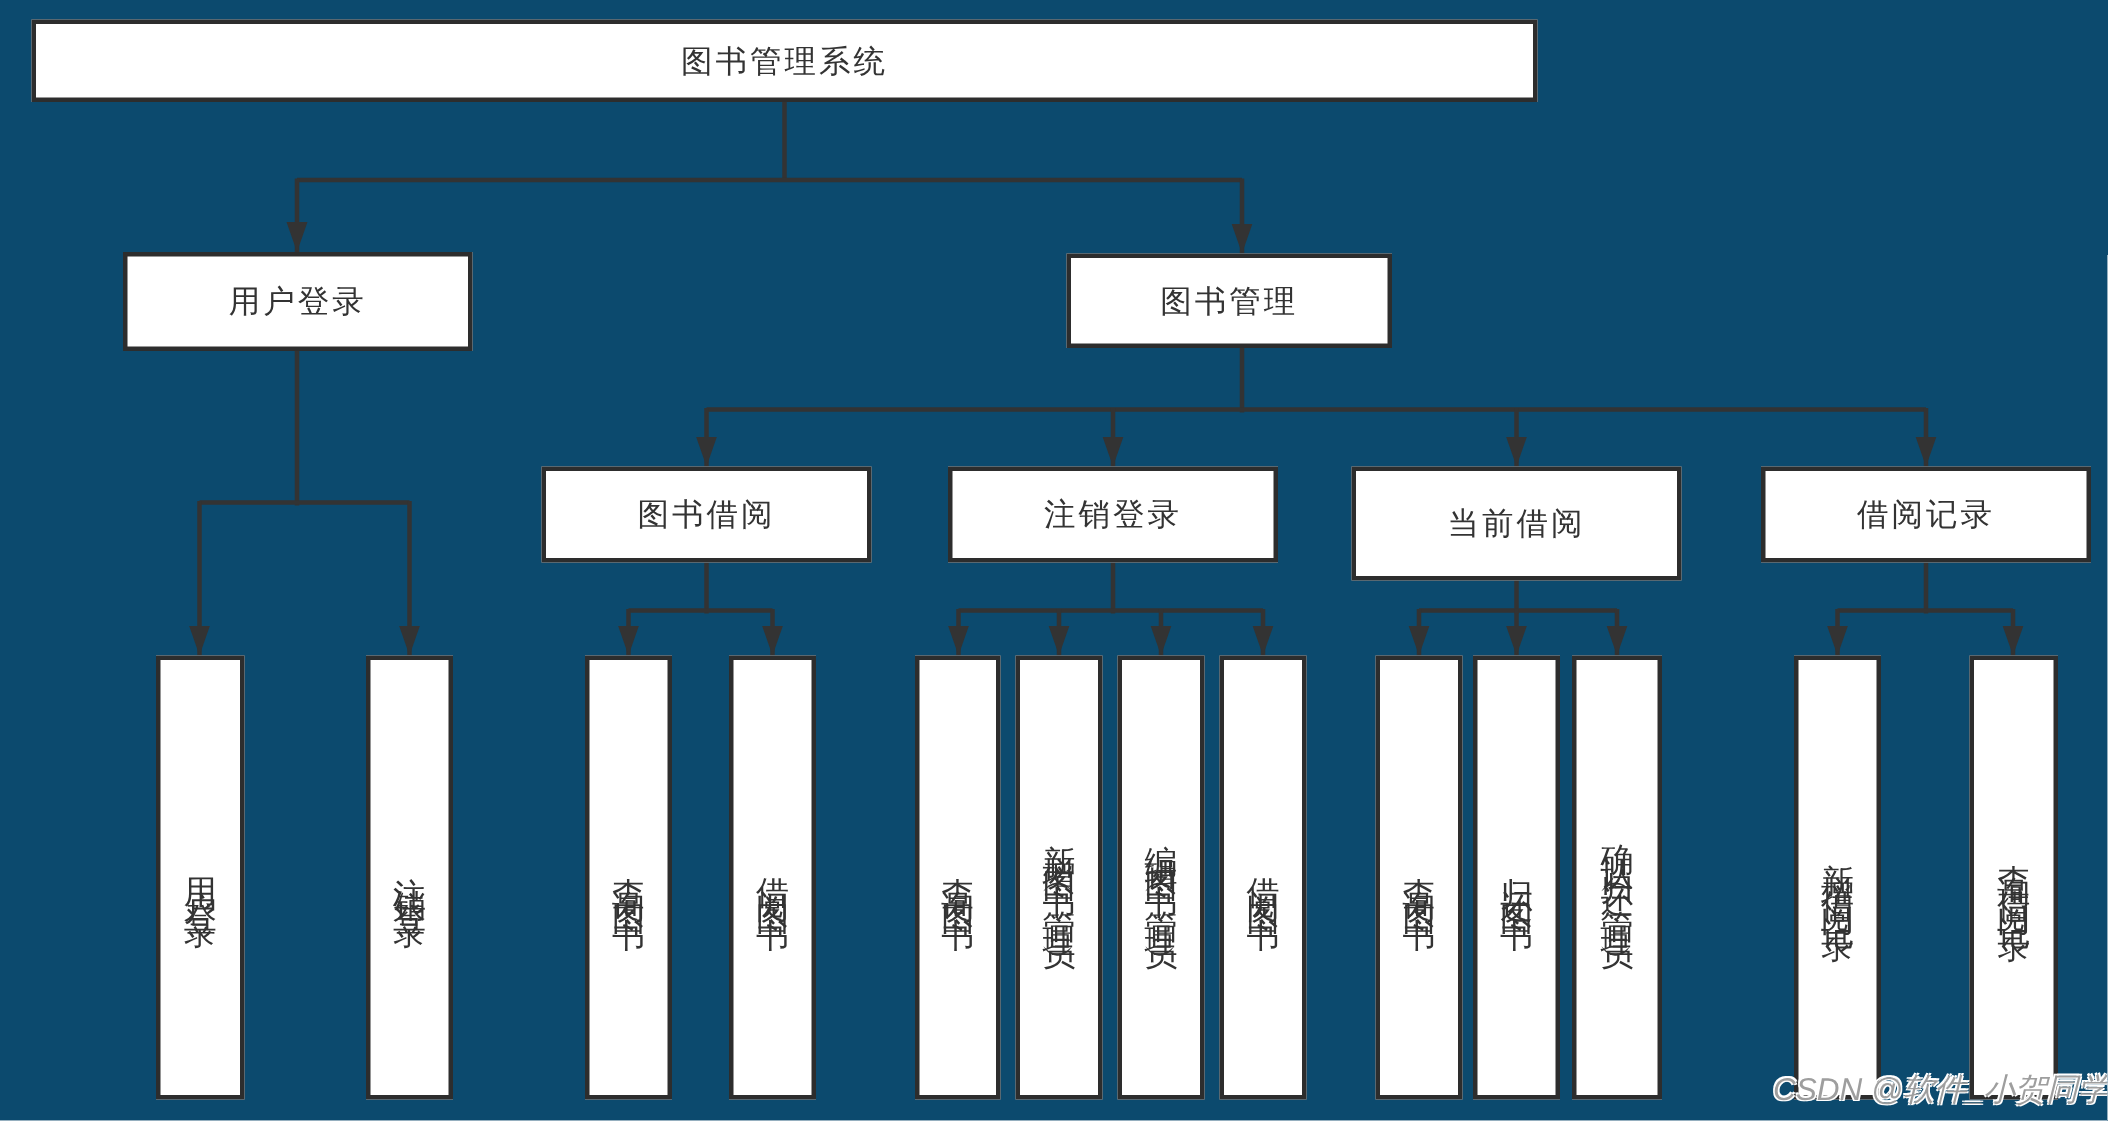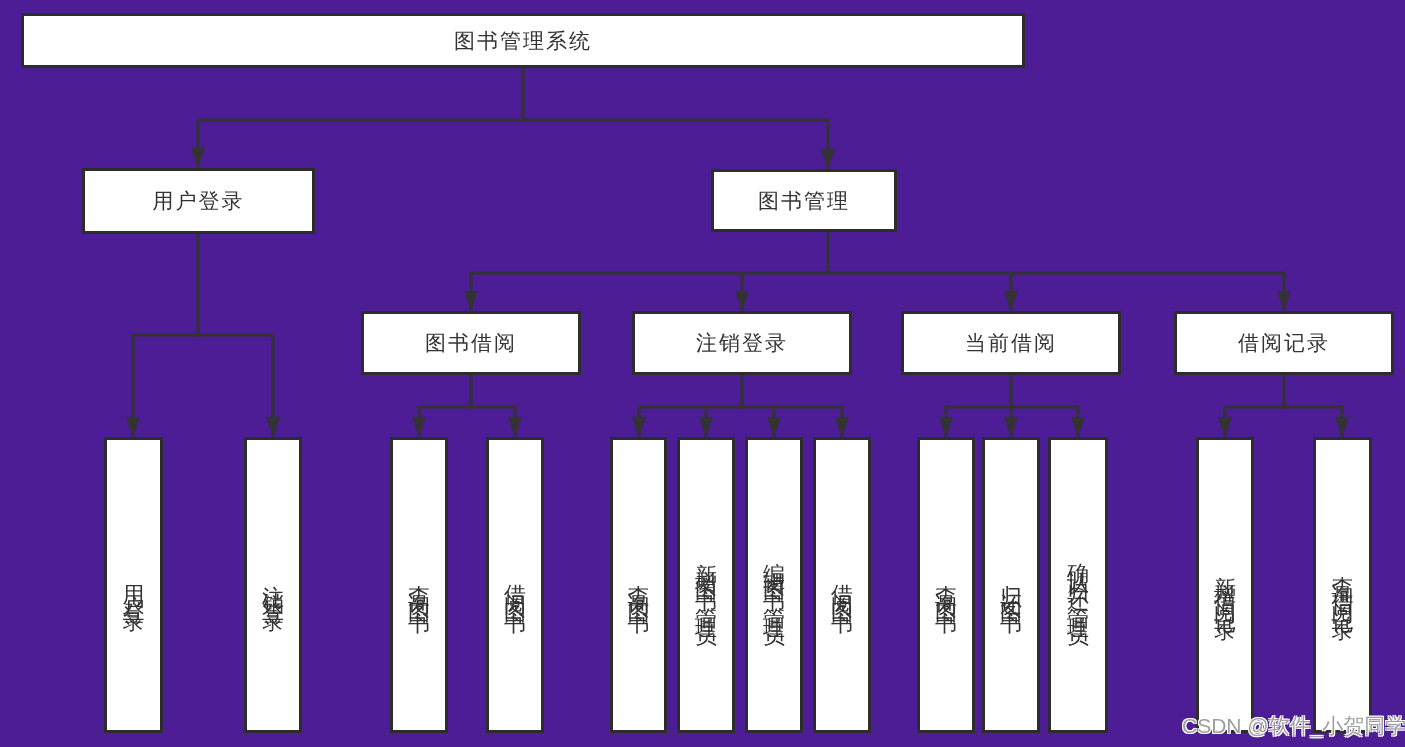--- a/index.html
+++ b/index.html
@@ -1,35 +1,36 @@
 <!DOCTYPE html>
 <html><head>
 <meta charset="utf-8">
 <style>
   html,body{margin:0;padding:0;background:#ffffff;}
   .stage{
-    position:relative;width:1405px;height:747px;background:#4c1d95;overflow:hidden;
+    position:relative;width:1405px;height:747px;background:#0c4a6e;overflow:hidden;
     font-family:"Liberation Sans",sans-serif;color:#333333;
   }
   .connector-layer{position:absolute;left:0;top:0;width:1405px;height:747px;}
   .connector-layer line{stroke:#333333;stroke-width:3;}
   .box{
     position:absolute;box-sizing:border-box;background:#ffffff;
     border:3px solid #2d2d2d;display:flex;align-items:center;justify-content:center;
   }
   .box.h span{font-size:21px;letter-spacing:2px;white-space:nowrap;}
   .box.v span{
     writing-mode:vertical-rl;text-orientation:mixed;
     font-size:22px;letter-spacing:9px;line-height:1;white-space:nowrap;
   }
   .root-box span{font-size:21px;}
   .watermark{
     position:absolute;left:1182px;top:712px;width:223px;height:30px;
     font-size:21px;color:#9e9e9e;white-space:nowrap;z-index:5;
     text-shadow:1px 1px 0 #ffffff,-1px -1px 0 #ffffff,1px -1px 0 #ffffff,-1px 1px 0 #ffffff;
+    font-style:italic;
   }
 </style>
 </head>
 <body>
 
 <div class="stage">
 
   <svg class="connector-layer" width="1405" height="747" viewBox="0 0 1405 747" xmlns="http://www.w3.org/2000/svg">
     <defs>
       <marker id="ah" markerUnits="userSpaceOnUse" markerWidth="22" markerHeight="16" refX="20" refY="7" orient="auto">
@@ -92,31 +93,31 @@
     </g>
   </svg>
 
   <div class="box h root-box" style="left:21px;top:13px;width:1004px;height:55px">
     <span>图书管理系统</span>
   </div>
 
   <div class="box h" style="left:82px;top:168px;width:233px;height:66px">
     <span>用户登录</span>
   </div>
-  <div class="box h" style="left:711px;top:169px;width:186px;height:63px">
+  <div class="box h" style="left:711px;top:169px;width:217px;height:63px">
     <span>图书管理</span>
   </div>
 
   <div class="box h" style="left:361px;top:311px;width:220px;height:64px">
     <span>图书借阅</span>
   </div>
   <div class="box h" style="left:632px;top:311px;width:220px;height:64px">
     <span>注销登录</span>
   </div>
-  <div class="box h" style="left:901px;top:311px;width:220px;height:64px">
+  <div class="box h" style="left:901px;top:311px;width:220px;height:76px">
     <span>当前借阅</span>
   </div>
   <div class="box h" style="left:1174px;top:311px;width:220px;height:64px">
     <span>借阅记录</span>
   </div>
 
   <div class="box v" style="left:104px;top:437px;width:59px;height:296px">
     <span>用户登录</span>
   </div>
   <div class="box v" style="left:244px;top:437px;width:58px;height:296px">

